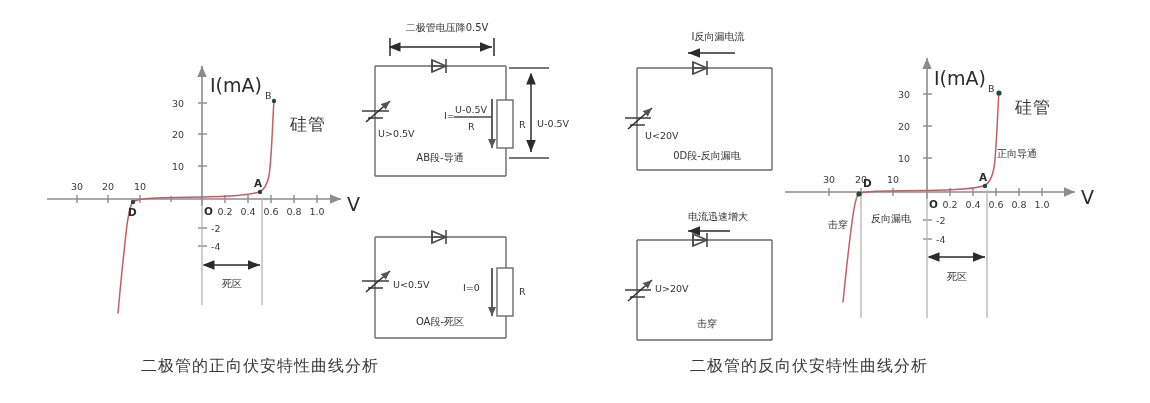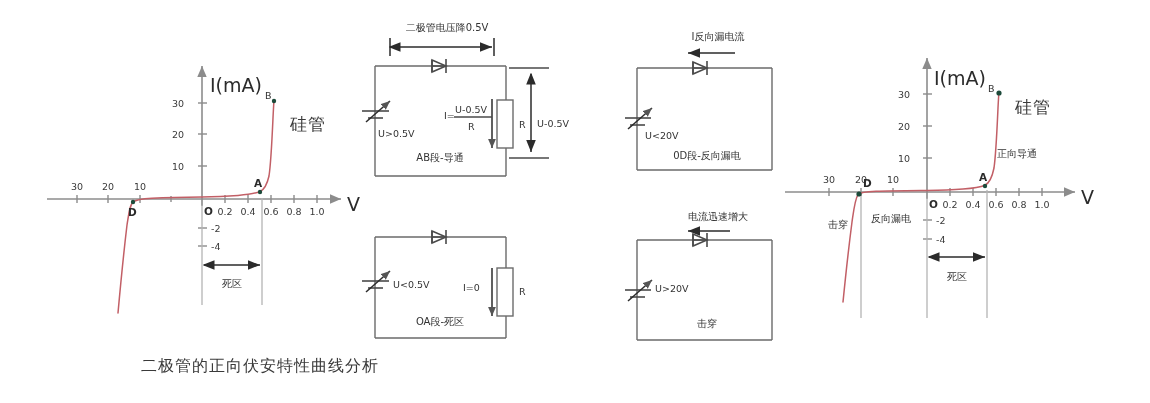--- a/index.html
+++ b/index.html
@@ -289,14 +289,15 @@
 
     <line class="guide" x1="861" y1="196" x2="861" y2="318"></line>
     <line class="guide" x1="927" y1="198" x2="927" y2="318"></line>
     <line class="guide" x1="987" y1="190" x2="987" y2="318"></line>
     <line class="dim" x1="929" y1="257" x2="985" y2="257" marker-start="url(#ahbS)" marker-end="url(#ahb)"></line>
     <text class="lblcn" x="957" y="280" text-anchor="middle">死区</text>
   </g>
 </svg>
 
 <div class="cap cap-l">二极管的正向伏安特性曲线分析</div>
+<div class="cap cap-r">二极管的反向伏安特性曲线分析</div>
 
 </div>
 
 </body></html>

